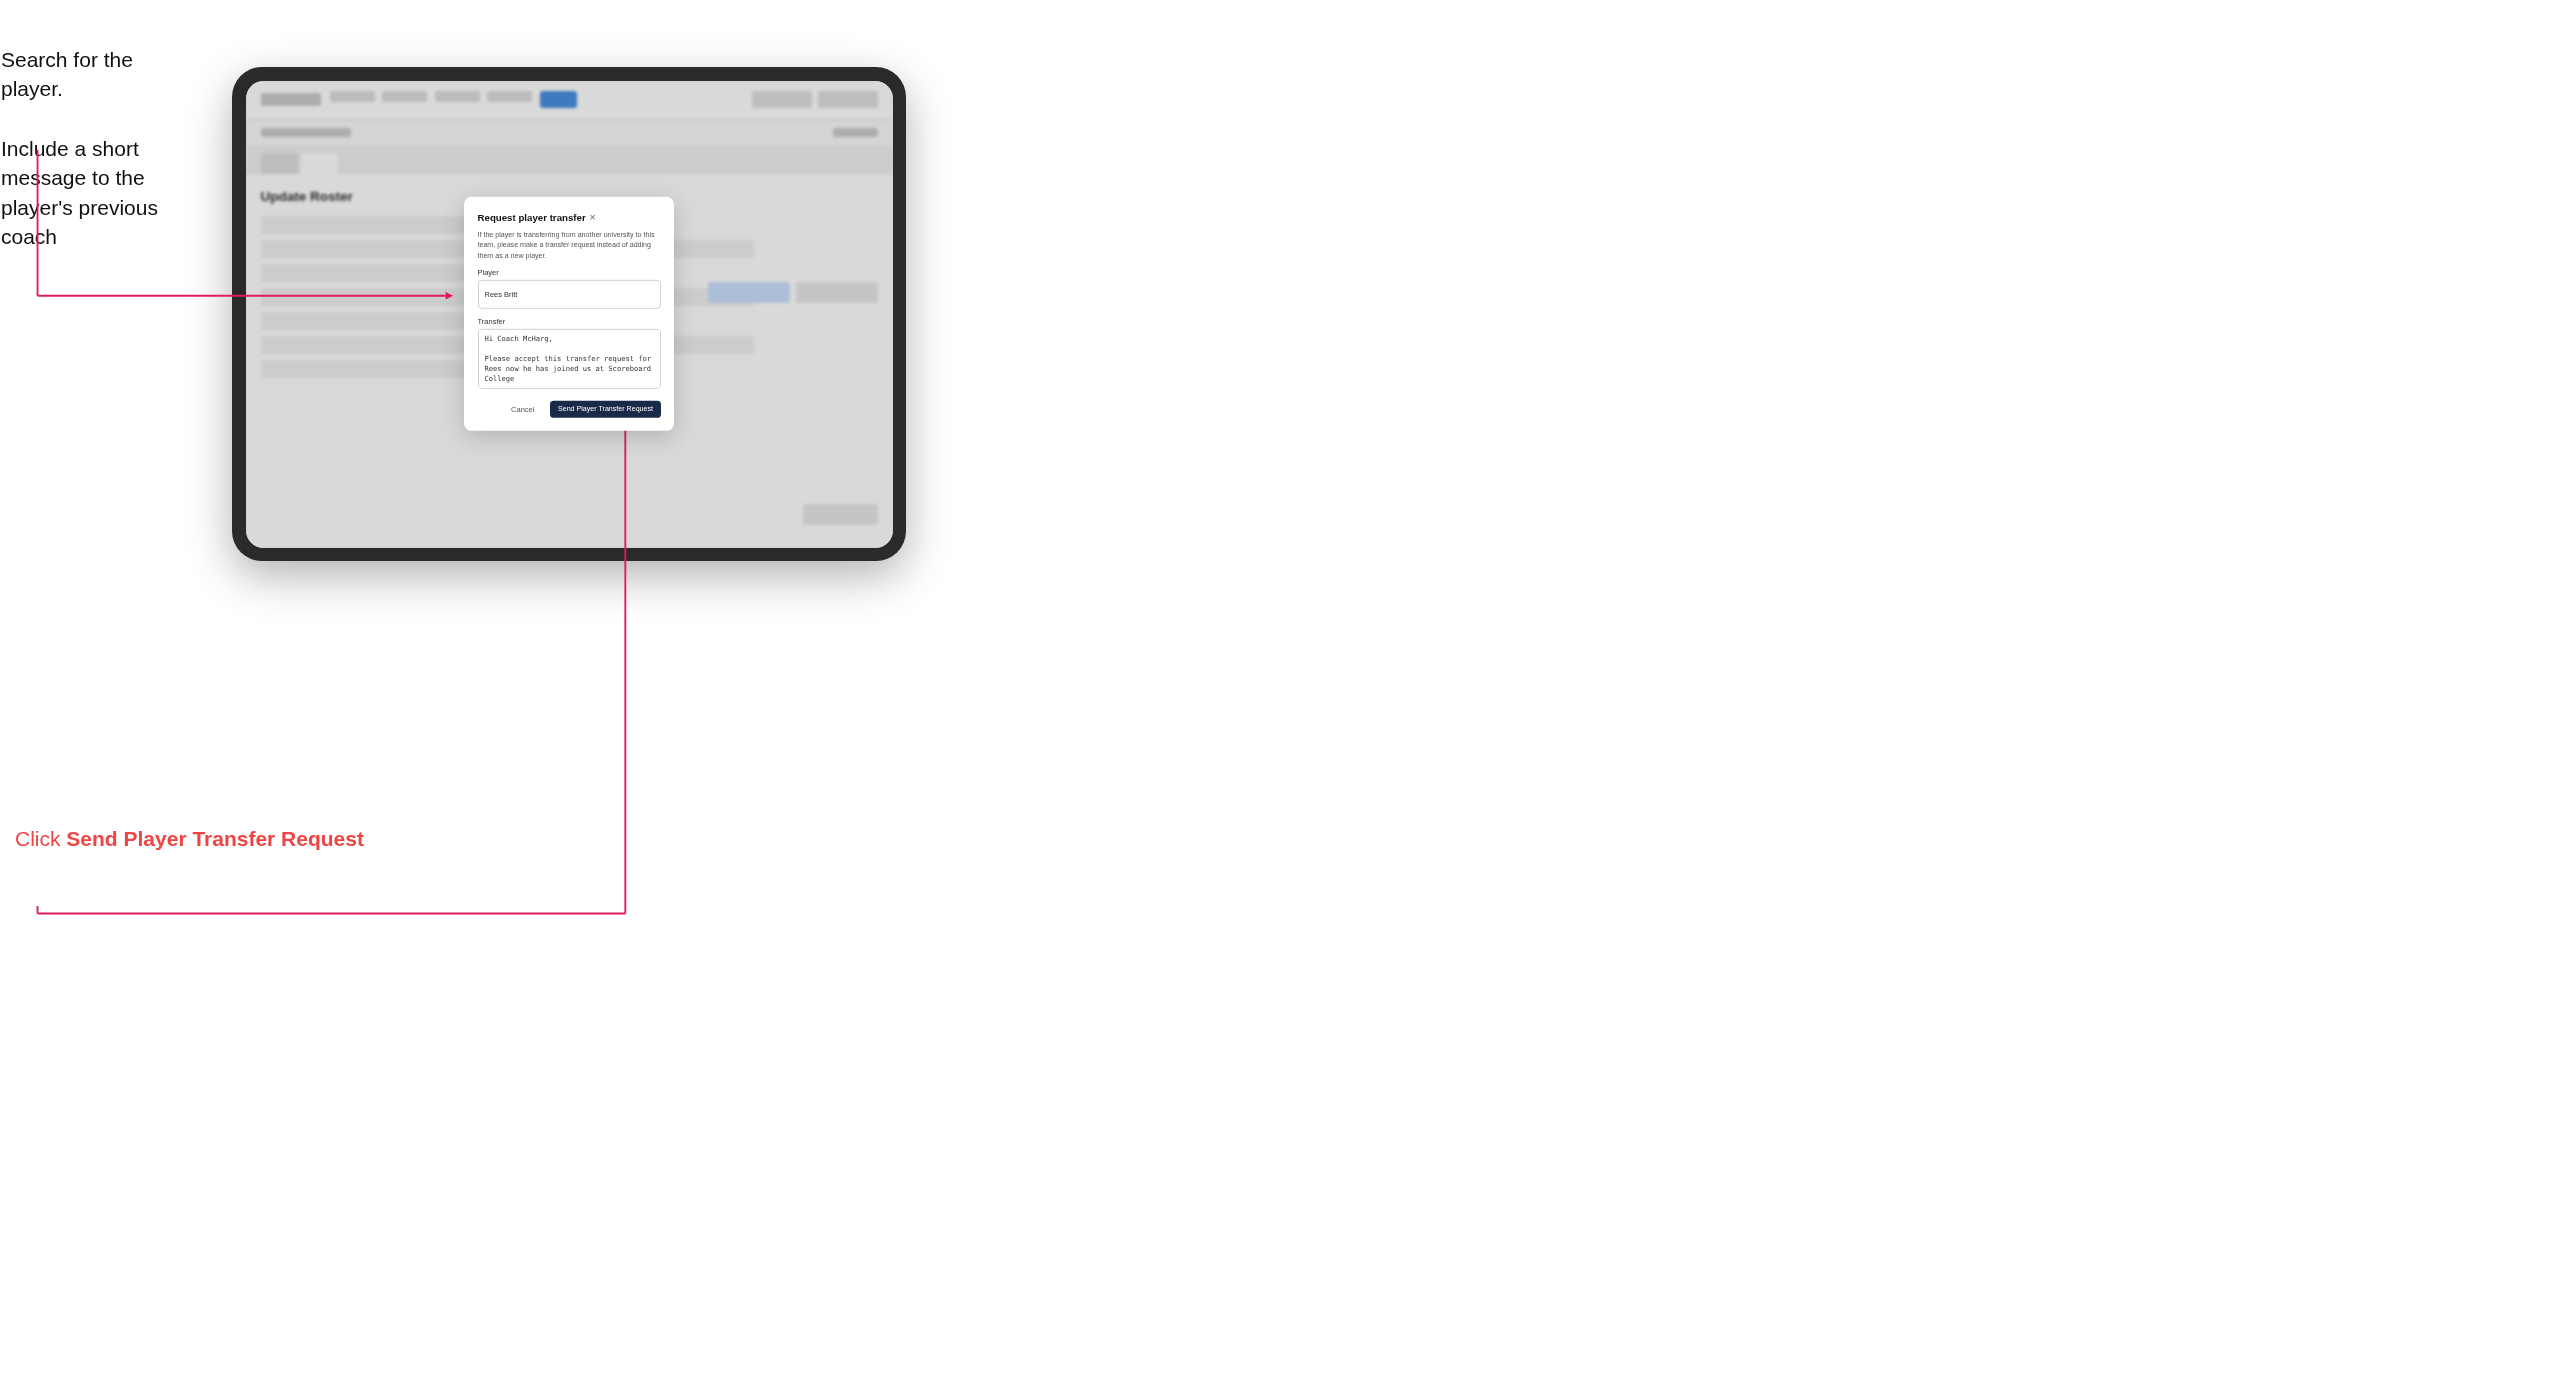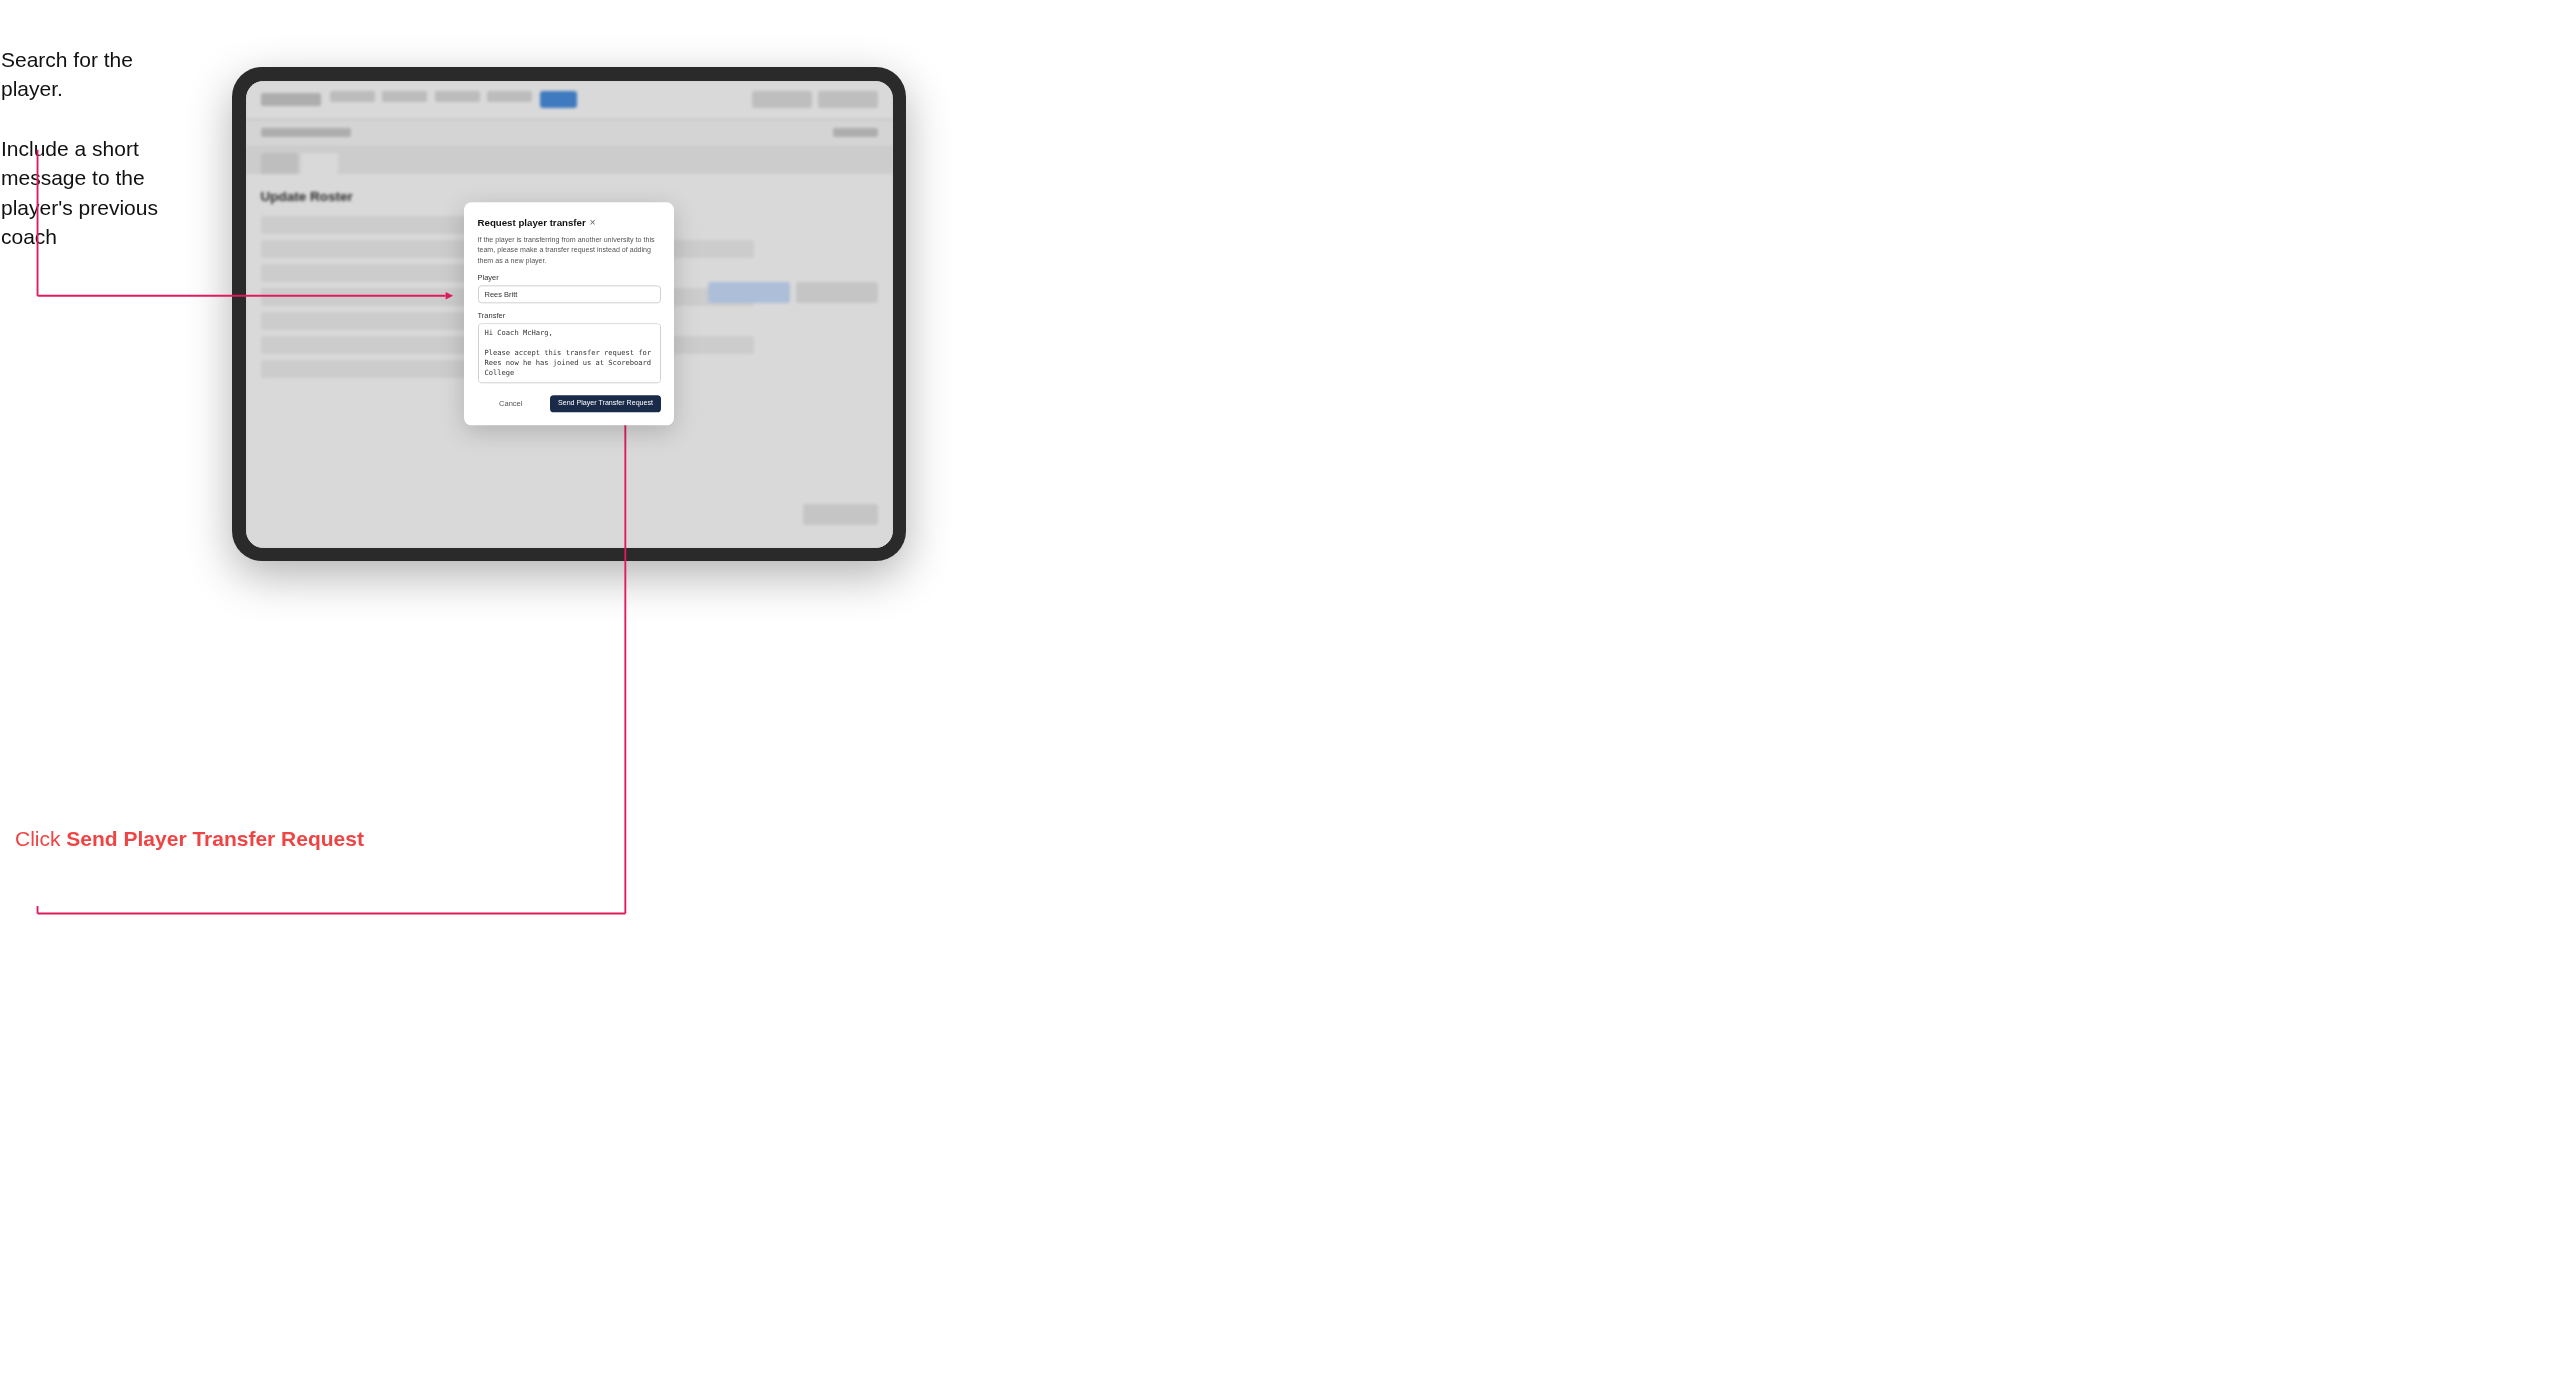--- a/index.html
+++ b/index.html
@@ -252,21 +252,21 @@
       margin-bottom: 7.5px;
     }
     .modal-field-label {
       font-size: 7.5px;
       font-weight: 400;
       color: #333;
       margin-bottom: 3px;
     }
     .modal-input {
       width: 100%;
-      height: 18px;
+      height: 29px;
       border: 0.7px solid #d0d0d0;
       border-radius: 3.7px;
       padding: 0 6px;
       font-size: 7.5px;
       color: #333;
       margin-bottom: 7.5px;
       outline: none;
     }
     .modal-textarea {
       width: 100%;
@@ -277,21 +277,21 @@
       font-size: 7.1px;
       color: #333;
       resize: none;
       outline: none;
       line-height: 1.4;
       margin-bottom: 9px;
     }
     .modal-footer {
       display: flex;
       justify-content: flex-end;
-      gap: 22px;
+      gap: 10px;
       align-items: center;
     }
     .modal-cancel-btn {
       background: none;
       border: none;
       font-size: 7.5px;
       color: #555;
       cursor: pointer;
       padding: 3px 6px;
     }

